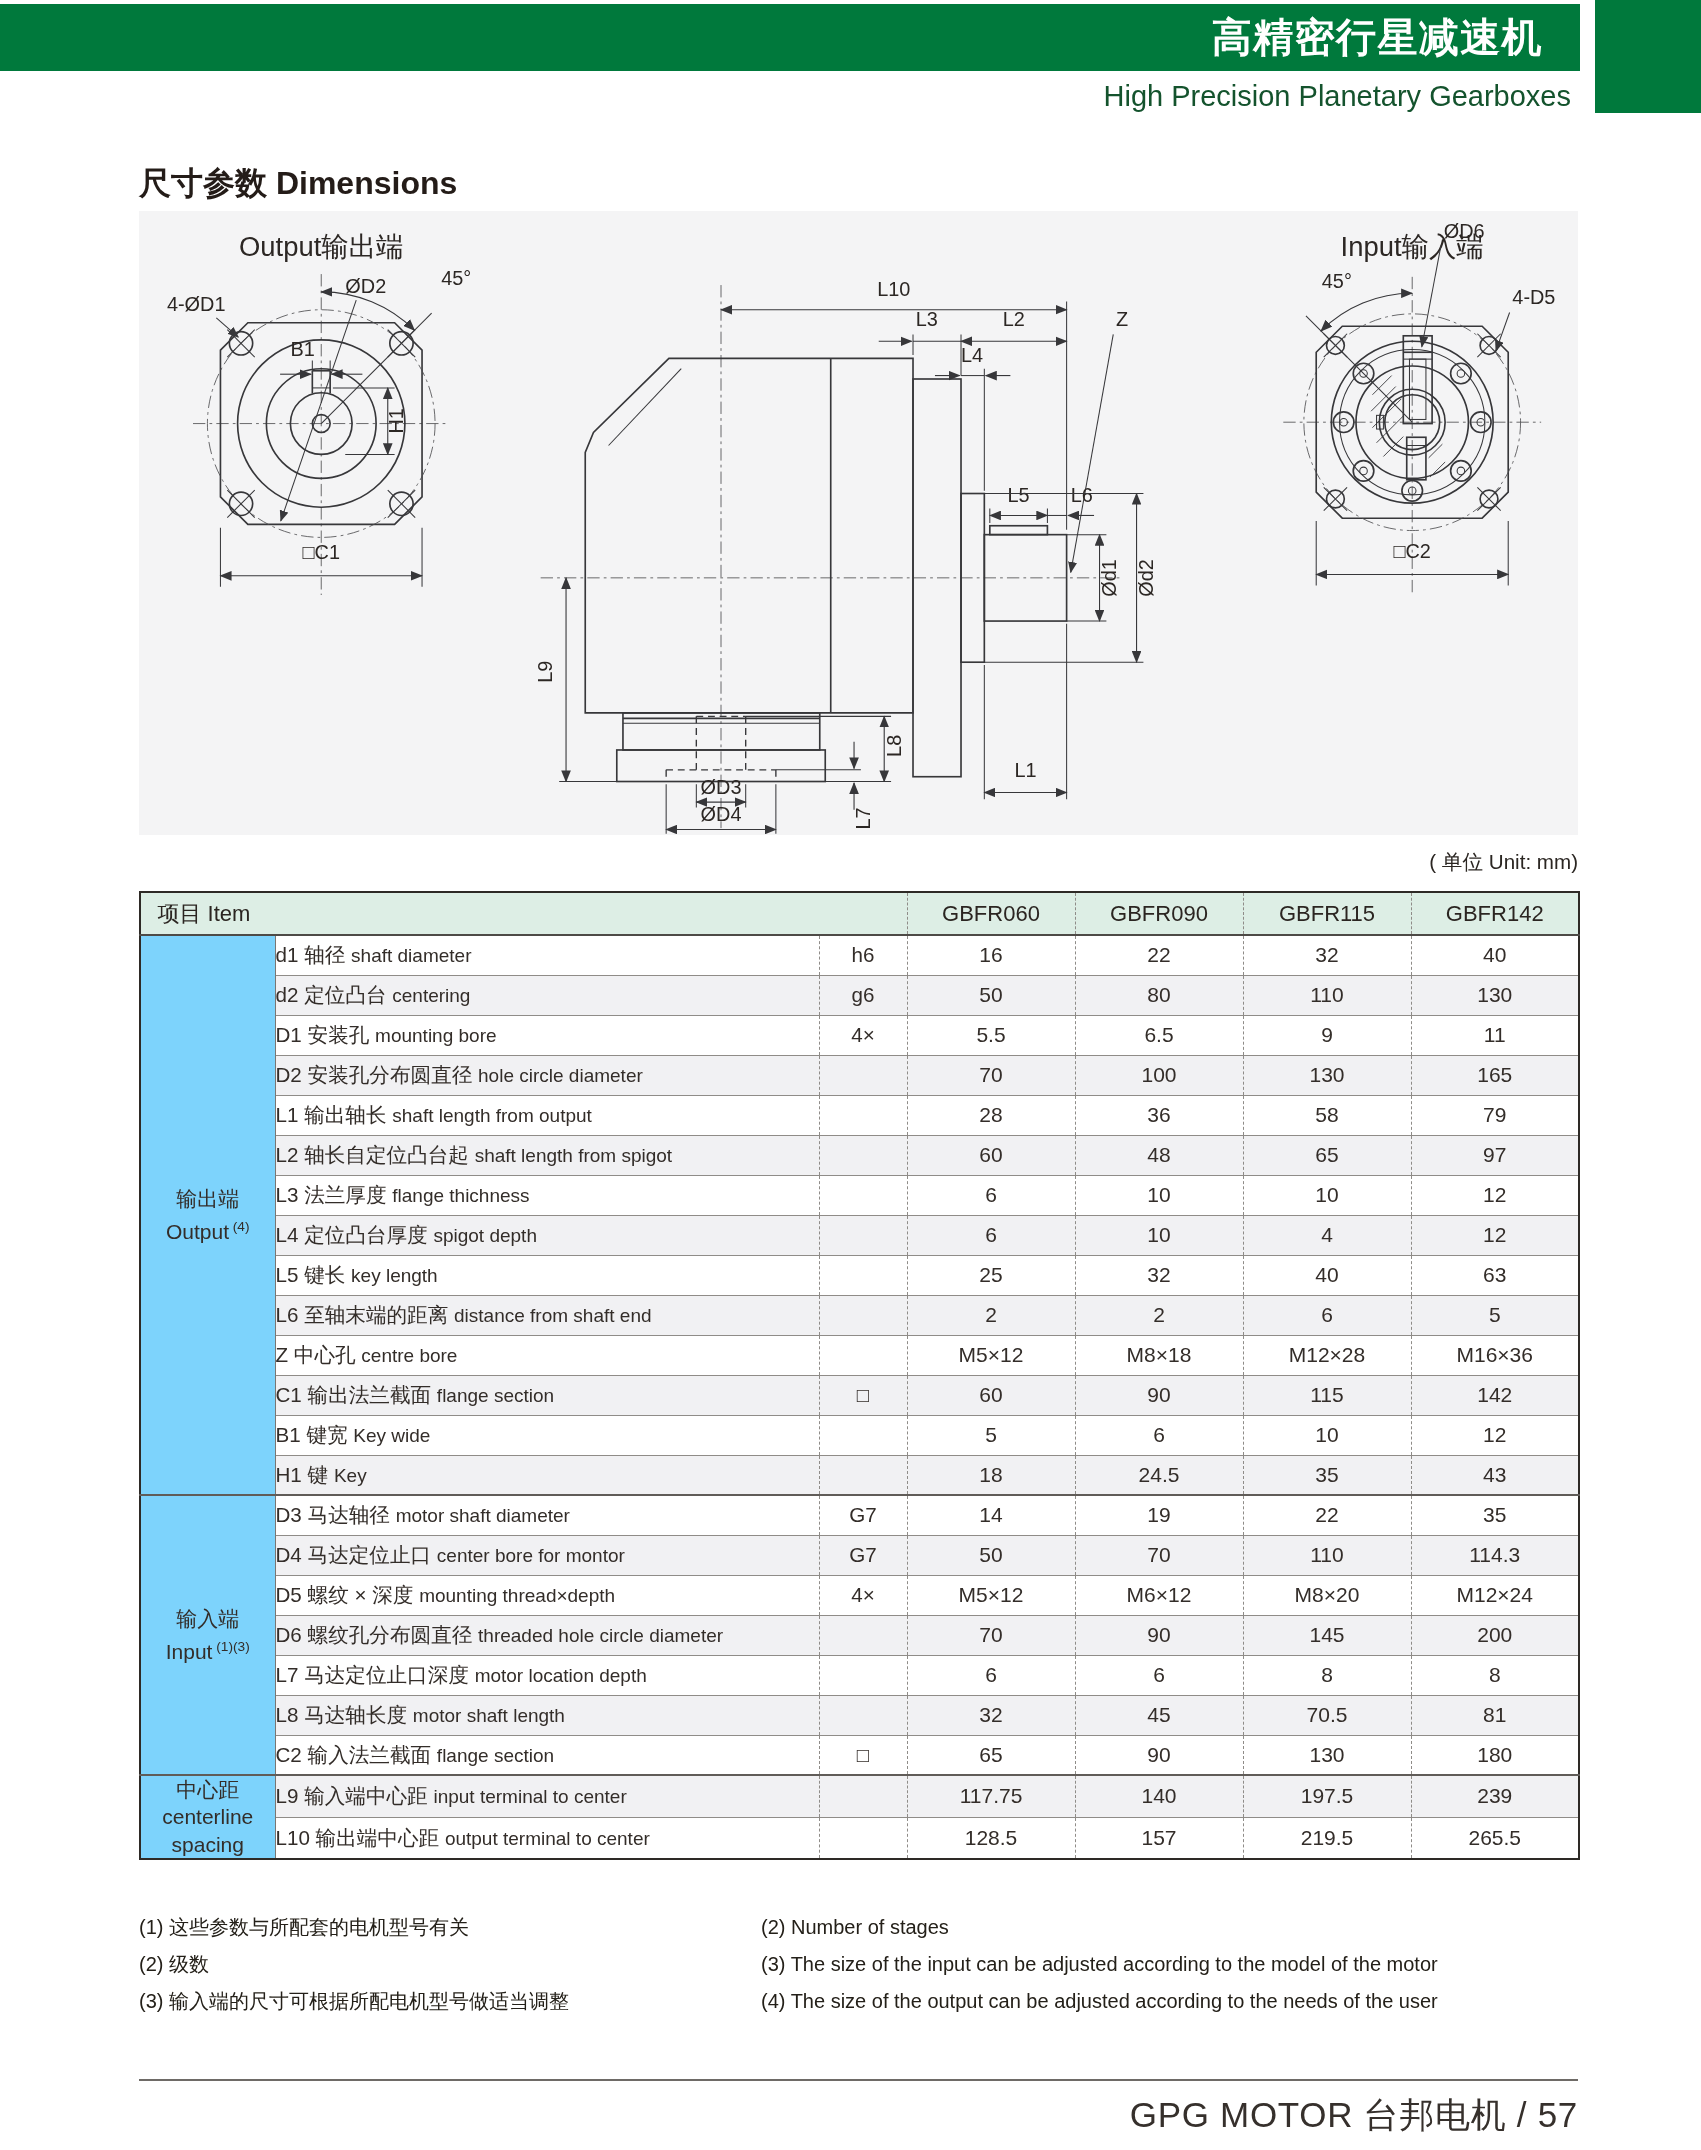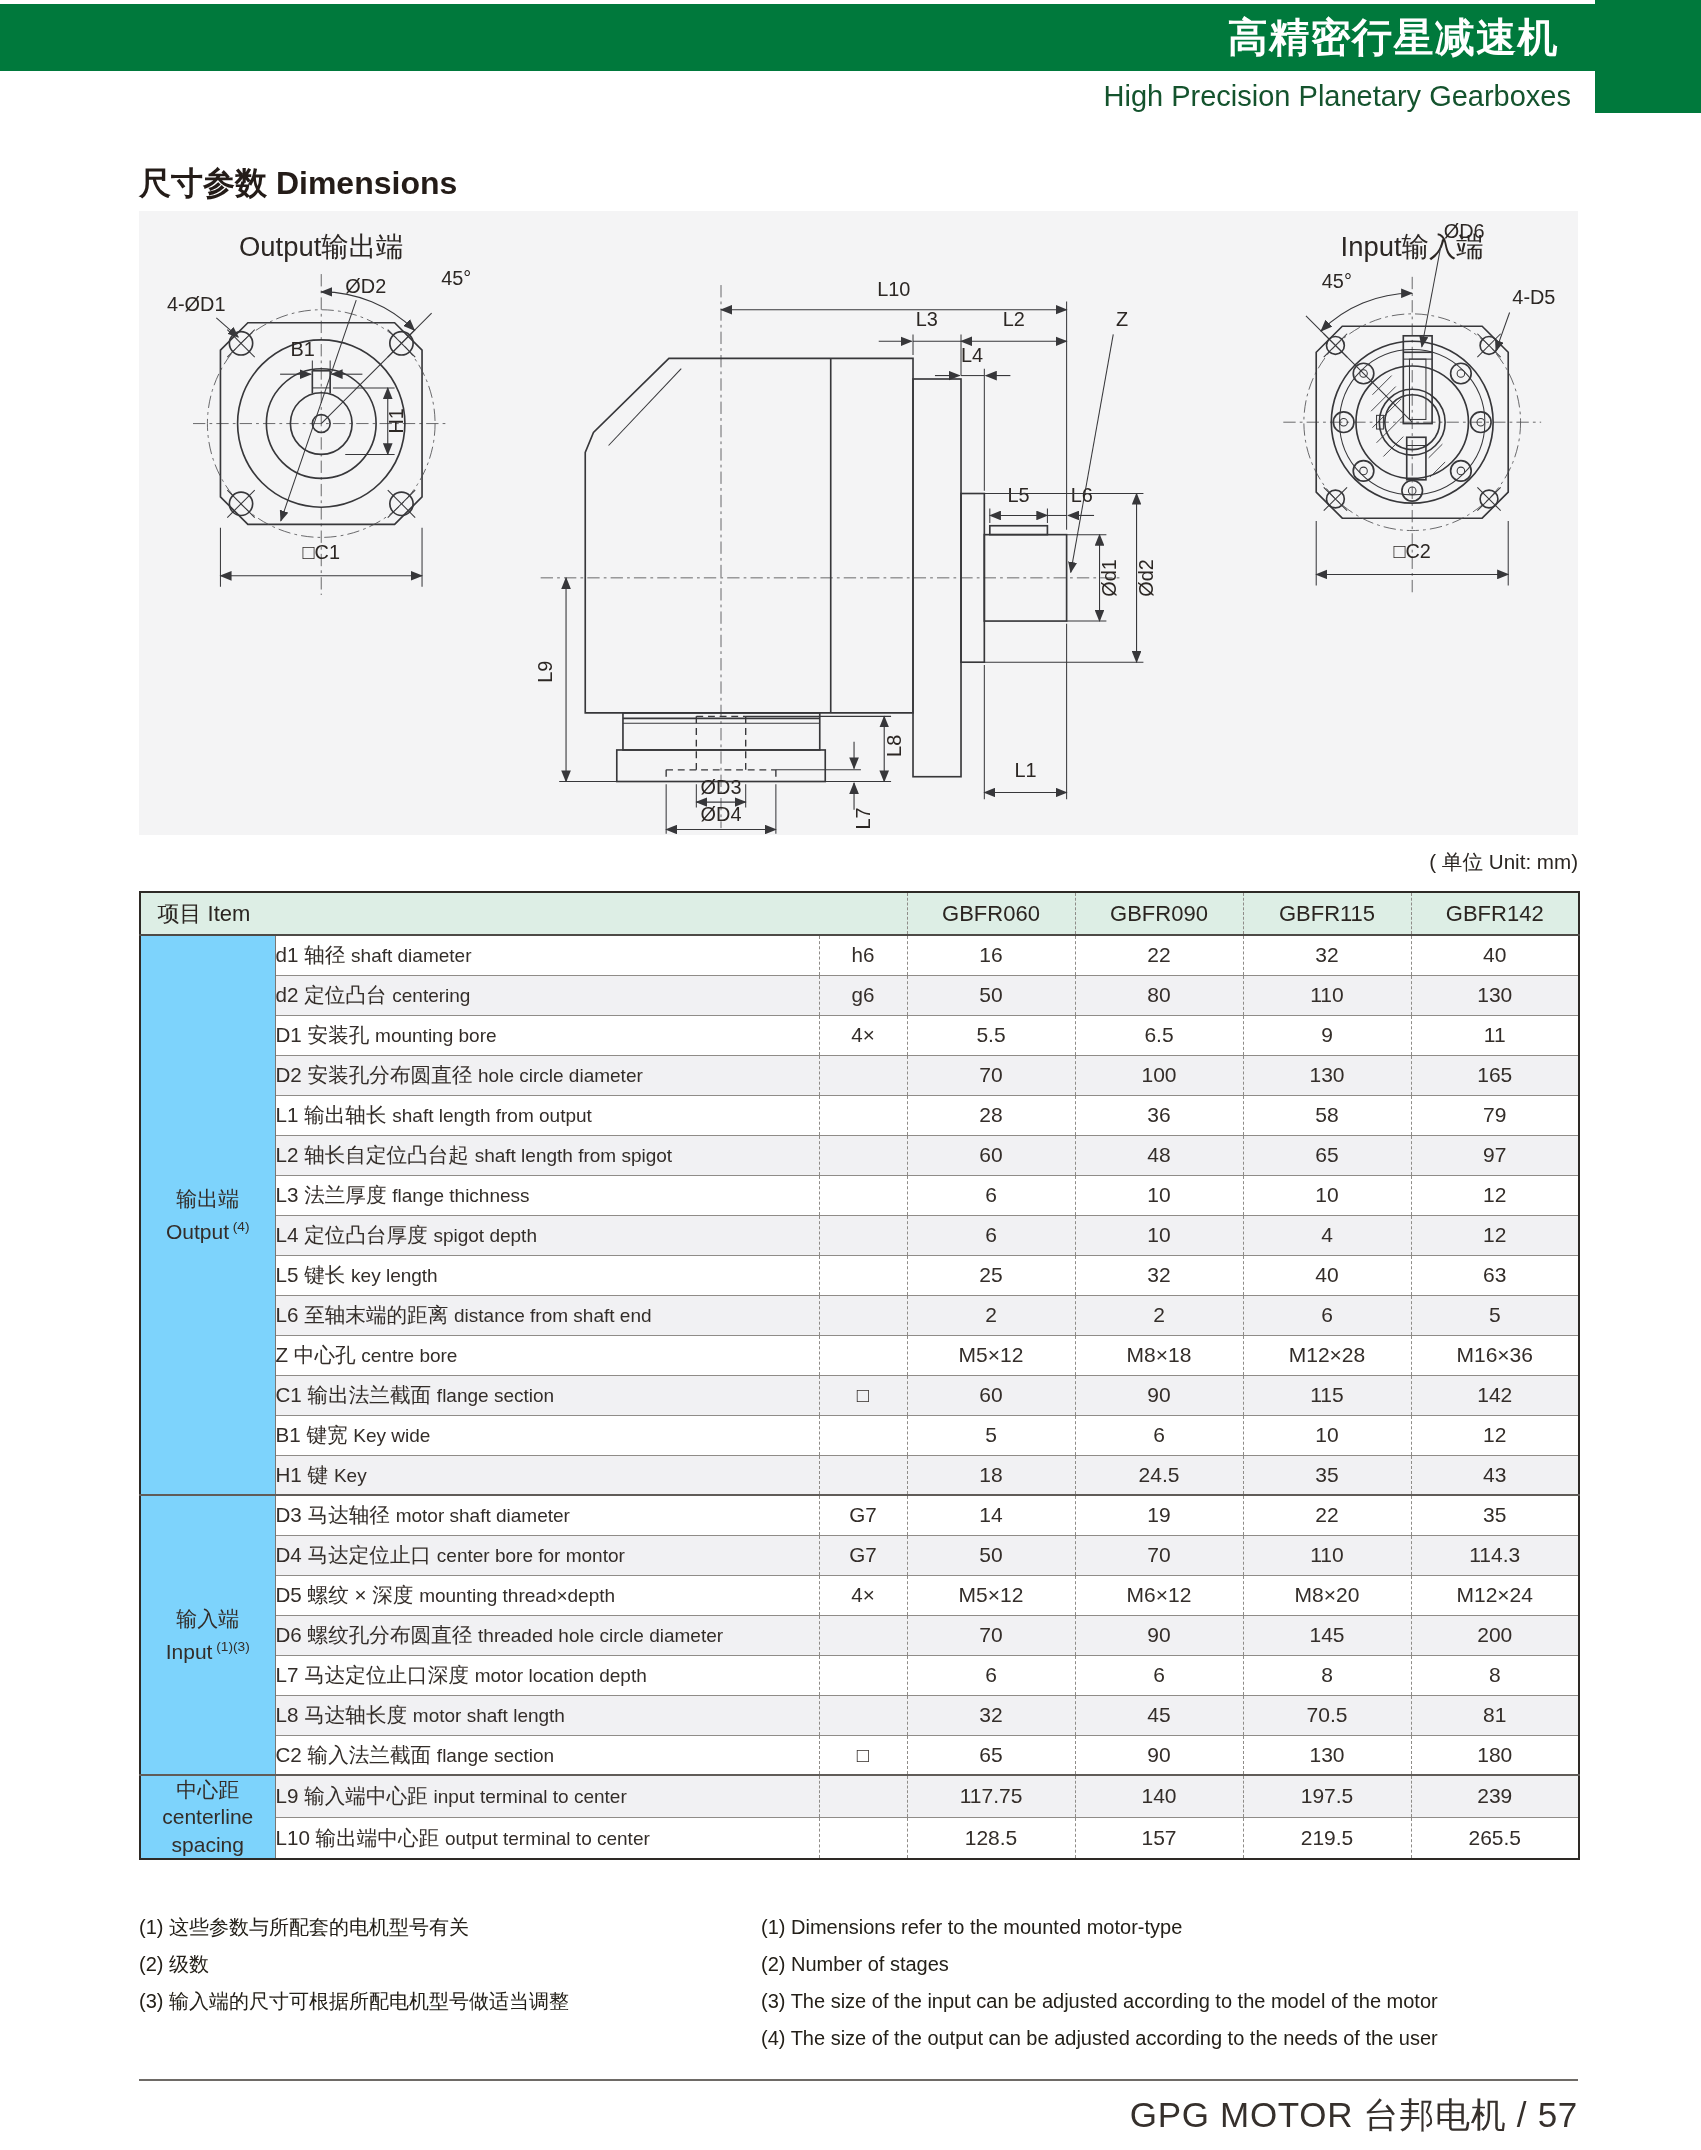--- a/index.html
+++ b/index.html
@@ -1,19 +1,19 @@
 <!DOCTYPE html>
 <html style="font-size:11px"><head>
 <meta charset="utf-8">
 <style>
   html,body{margin:0;padding:0;background:#ffffff;}
   .page{position:relative;width:1702px;height:2151px;background:#ffffff;overflow:hidden;
         font-family:"Liberation Sans","DejaVu Sans",sans-serif;color:#231d1a;}
   
-  .green-bar{position:absolute;left:0;top:4.1px;width:1580px;height:67px;background:#00793c;padding-left:16px;}
+  .green-bar{position:absolute;left:0;top:4.1px;width:1580px;height:67px;background:#00793c;}
   .green-bar .cn-title{position:absolute;right:37px;top:0;line-height:67px;color:#ffffff;
         font-size:40px;font-weight:bold;letter-spacing:1.4px;}
   .corner-block{position:absolute;left:1595px;top:0;width:107px;height:113px;background:#00793c;}
   .subtitle{position:absolute;left:139px;top:80px;width:1432px;text-align:right;
         font-size:29px;font-weight:normal;color:#14532d;}
   
   .section-title{position:absolute;left:139px;top:162px;font-size:32px;font-weight:bold;color:#241c18;}
   .draw-panel{position:absolute;left:139px;top:211px;width:1439px;height:624px;background:#f4f4f5;}
   .unit-note{position:absolute;left:139px;top:848px;width:1439px;text-align:right;
         font-size:20.6px;color:#2b2622;}
@@ -536,21 +536,20 @@
     </table>
   </div>
 
   <div class="footnotes">
     <div class="fn-col cn">
         <div>(1) 这些参数与所配套的电机型号有关</div>
         <div>(2) 级数</div>
         <div>(3) 输入端的尺寸可根据所配电机型号做适当调整</div>
       </div>
     <div class="fn-col en">
-        <div>(1) Dimensions refer to the mounted motor-type</div>
         <div>(2) Number of stages</div>
         <div>(3) The size of the input can be adjusted according to the model of the motor</div>
         <div>(4) The size of the output can be adjusted according to the needs of the user</div>
       </div>
   </div>
 
   <div class="footer-rule"></div>
   <div class="footer-text">GPG MOTOR 台邦电机  /  57</div>
 
 </div>

